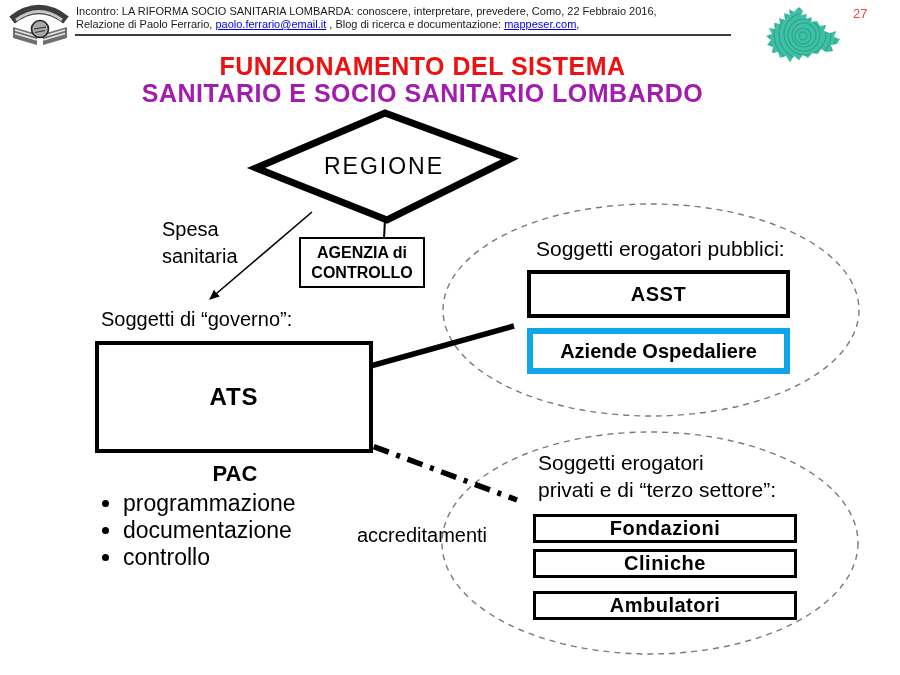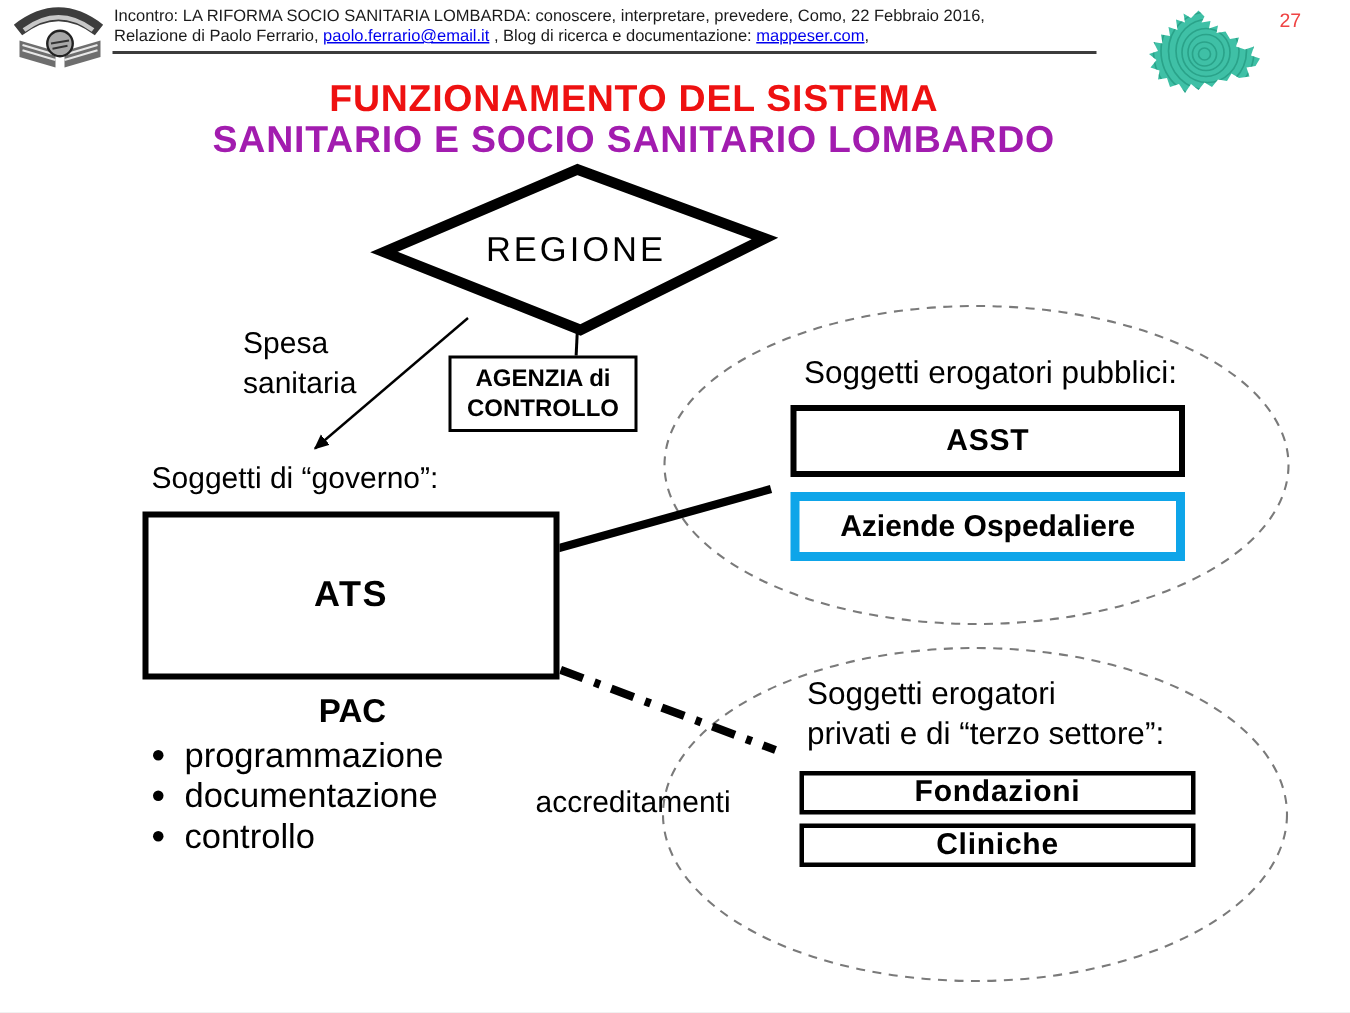--- a/index.html
+++ b/index.html
@@ -141,14 +141,17 @@
   <div class="abs priv-label">
     <div>Soggetti erogatori</div>
     <div>privati e di “terzo settore”:</div>
   </div>
   <div class="abs small-box fond">
     <span>Fondazioni</span>
   </div>
   <div class="abs small-box clin">
     <span>Cliniche</span>
   </div>
+  <div class="abs small-box ambu">
+    <span>Ambulatori</span>
+  </div>
 
 </div>
 
 </body></html>

